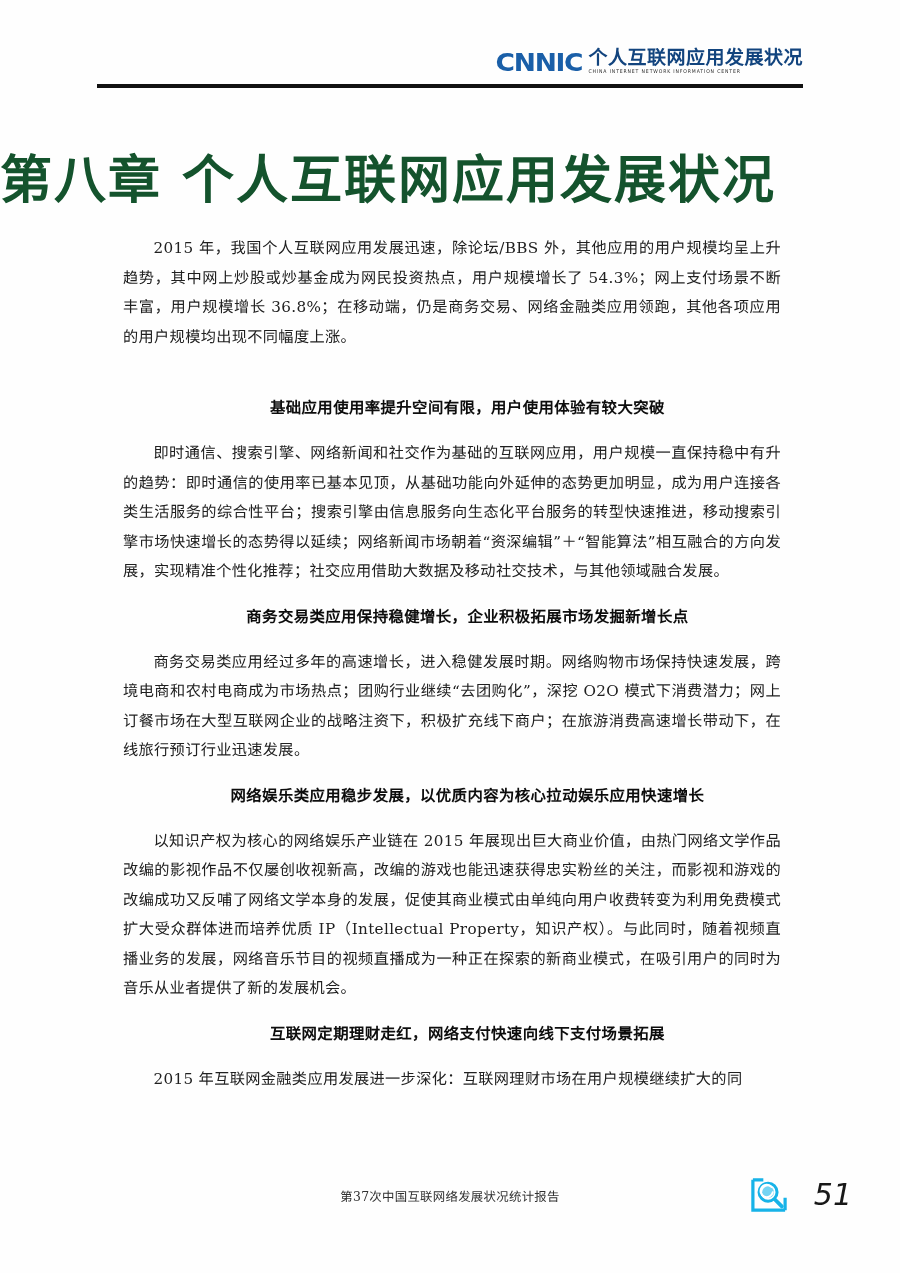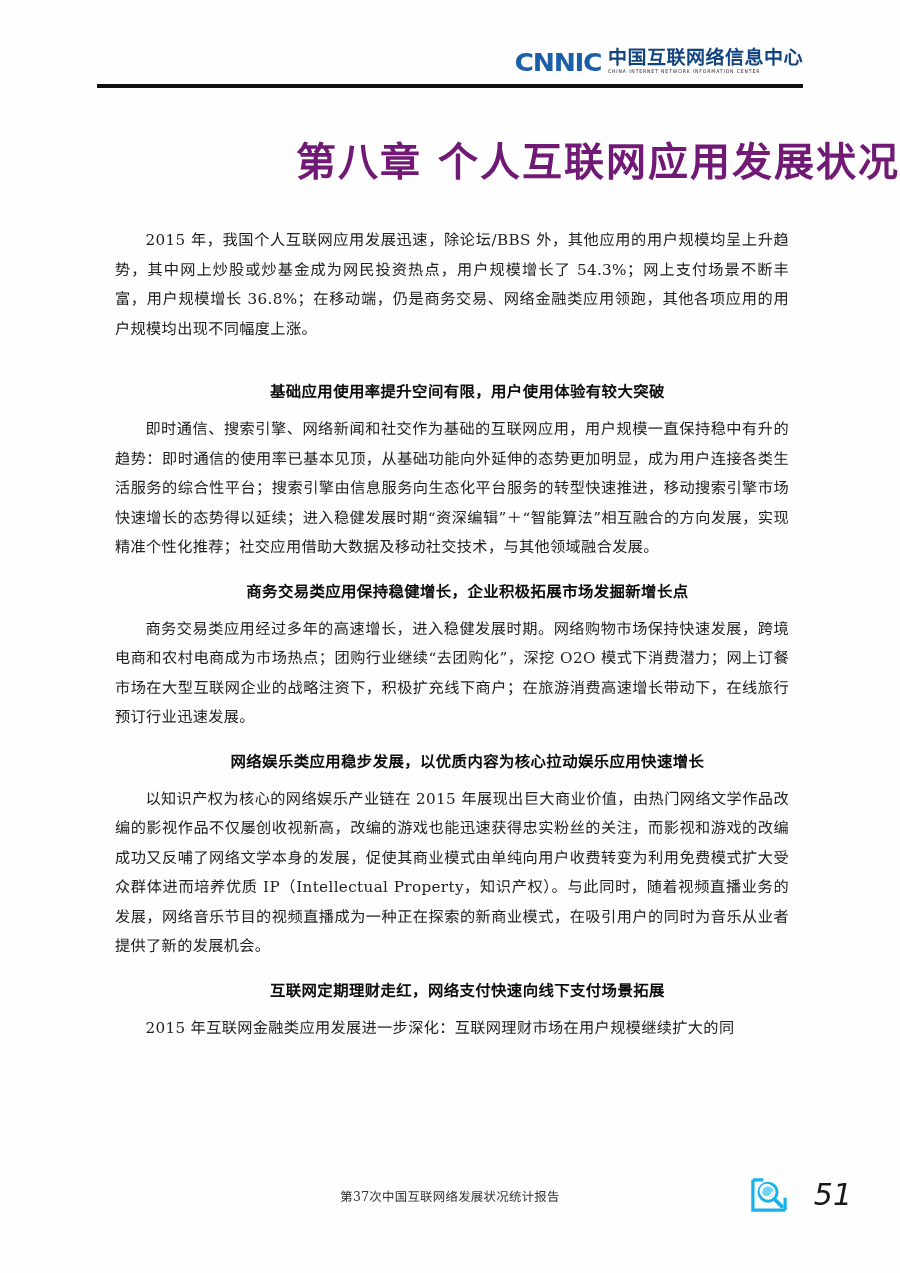--- a/index.html
+++ b/index.html
@@ -80,39 +80,39 @@
     height: 4px;
     background: #111;
   }
 
   
   .chapter-title {
     position: absolute;
     top: 103px;
     left: 0;
     right: 0;
-    text-align: right;
+    text-align: left;
     font-family: "DejaVu Serif", "Liberation Serif", serif;
     font-weight: 700;
-    font-size: 40px;
+    font-size: 52px;
     letter-spacing: 2px;
-    color: #701a75;
+    color: #14532d;
     white-space: nowrap;
   }
 
   
   .content {
     position: absolute;
     left: 107px;
     top: 218px;
     width: 690px;
   }
 
   p.para {
-    margin: 8px;
+    margin: 16px;
     font-size: 15.2px;
     line-height: 29.5px;
     text-align: justify;
     text-justify: inter-character;
     text-indent: 2em;
     color: #202020;
     letter-spacing: 0.35px;
   }
 
   h3.section-heading {
@@ -167,37 +167,37 @@
 </style>
 </head>
 <body>
 
 <div class="page">
 
   <div class="header">
     <div class="logo-block">
       <span class="logo-mark">CNNIC</span>
       <span class="logo-cn-wrap">
-        <span class="logo-cn">中国互联网络信息中心</span>
+        <span class="logo-cn">个人互联网应用发展状况</span>
         <span class="logo-en">CHINA INTERNET NETWORK INFORMATION CENTER</span>
       </span>
     </div>
     <div class="header-rule"></div>
   </div>
 
   <h1 class="chapter-title">第八章 个人互联网应用发展状况</h1>
 
   <div class="content">
 
     <p class="para">2015 年，我国个人互联网应用发展迅速，除论坛/BBS 外，其他应用的用户规模均呈上升趋势，其中网上炒股或炒基金成为网民投资热点，用户规模增长了 54.3%；网上支付场景不断丰富，用户规模增长 36.8%；在移动端，仍是商务交易、网络金融类应用领跑，其他各项应用的用户规模均出现不同幅度上涨。</p>
 
     <div class="block-gap"></div>
 
     <h3 class="section-heading">基础应用使用率提升空间有限，用户使用体验有较大突破</h3>
-    <p class="para">即时通信、搜索引擎、网络新闻和社交作为基础的互联网应用，用户规模一直保持稳中有升的趋势：即时通信的使用率已基本见顶，从基础功能向外延伸的态势更加明显，成为用户连接各类生活服务的综合性平台；搜索引擎由信息服务向生态化平台服务的转型快速推进，移动搜索引擎市场快速增长的态势得以延续；进入稳健发展时期“资深编辑”＋“智能算法”相互融合的方向发展，实现精准个性化推荐；社交应用借助大数据及移动社交技术，与其他领域融合发展。</p>
+    <p class="para">即时通信、搜索引擎、网络新闻和社交作为基础的互联网应用，用户规模一直保持稳中有升的趋势：即时通信的使用率已基本见顶，从基础功能向外延伸的态势更加明显，成为用户连接各类生活服务的综合性平台；搜索引擎由信息服务向生态化平台服务的转型快速推进，移动搜索引擎市场快速增长的态势得以延续；网络新闻市场朝着“资深编辑”＋“智能算法”相互融合的方向发展，实现精准个性化推荐；社交应用借助大数据及移动社交技术，与其他领域融合发展。</p>
 
     <h3 class="section-heading">商务交易类应用保持稳健增长，企业积极拓展市场发掘新增长点</h3>
     <p class="para">商务交易类应用经过多年的高速增长，进入稳健发展时期。网络购物市场保持快速发展，跨境电商和农村电商成为市场热点；团购行业继续“去团购化”，深挖 O2O 模式下消费潜力；网上订餐市场在大型互联网企业的战略注资下，积极扩充线下商户；在旅游消费高速增长带动下，在线旅行预订行业迅速发展。</p>
 
     <h3 class="section-heading">网络娱乐类应用稳步发展，以优质内容为核心拉动娱乐应用快速增长</h3>
     <p class="para">以知识产权为核心的网络娱乐产业链在 2015 年展现出巨大商业价值，由热门网络文学作品改编的影视作品不仅屡创收视新高，改编的游戏也能迅速获得忠实粉丝的关注，而影视和游戏的改编成功又反哺了网络文学本身的发展，促使其商业模式由单纯向用户收费转变为利用免费模式扩大受众群体进而培养优质 IP（Intellectual Property，知识产权）。与此同时，随着视频直播业务的发展，网络音乐节目的视频直播成为一种正在探索的新商业模式，在吸引用户的同时为音乐从业者提供了新的发展机会。</p>
 
     <h3 class="section-heading">互联网定期理财走红，网络支付快速向线下支付场景拓展</h3>
     <p class="para">2015 年互联网金融类应用发展进一步深化：互联网理财市场在用户规模继续扩大的同</p>
 

